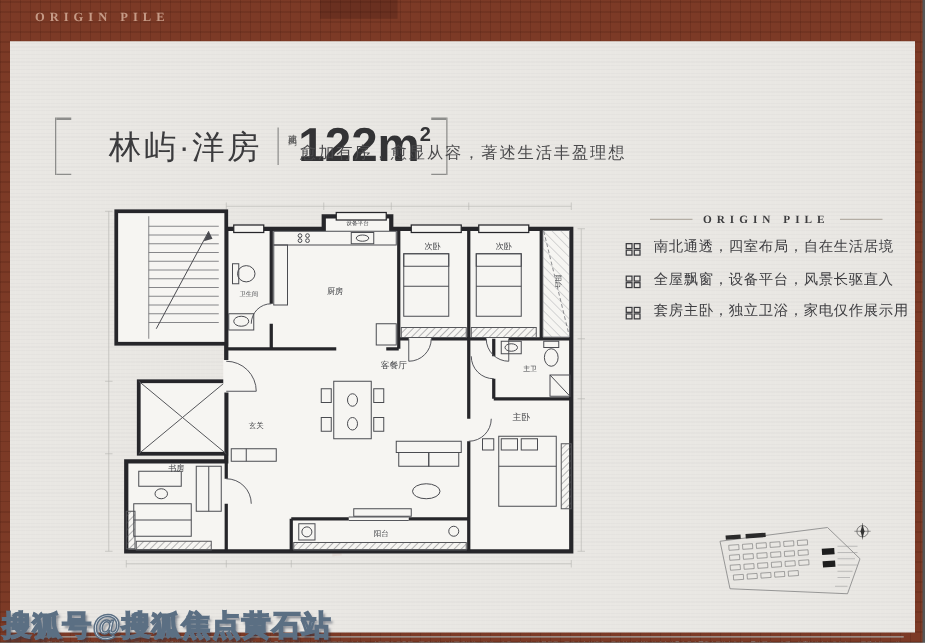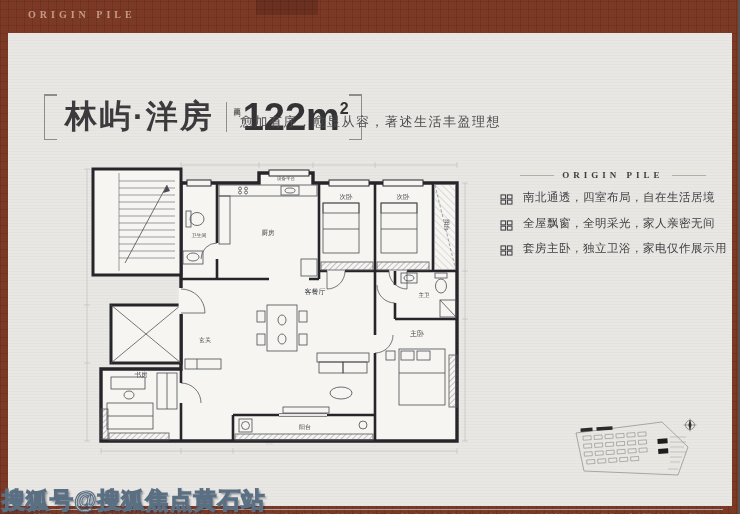--- a/index.html
+++ b/index.html
@@ -19,21 +19,21 @@
       repeating-linear-gradient(0deg, rgba(0,0,0,.018) 0 1px, transparent 1px 3px),
       repeating-linear-gradient(90deg, rgba(255,255,255,.05) 0 1px, transparent 1px 4px);}
   
   .title-row{position:absolute;left:36px;top:60px;display:flex;align-items:center;height:48px;}
   .bracket{width:12px;height:46px;position:relative;}
   .bracket::before,.bracket::after{content:"";position:absolute;width:12px;height:1.5px;background:#8d8d8b;}
   .bracket-l{border-left:1.5px solid #8d8d8b;}
   .bracket-l::before{top:0;left:0;} .bracket-l::after{bottom:0;left:0;}
   .bracket-r{border-right:1.5px solid #8d8d8b;}
   .bracket-r::before{top:0;right:0;} .bracket-r::after{bottom:0;right:0;}
-  .main-title{font-size:32px;color:#3b3b3d;letter-spacing:2px;font-weight:700;padding:0 10px 0 8px;}
+  .main-title{font-size:26px;color:#3b3b3d;letter-spacing:2px;font-weight:400;padding:0 10px 0 8px;margin-left:22px;}
   .title-div{width:1px;height:30px;background:#8f8f8d;margin:0 7px 0 2px;}
   .area-label{writing-mode:vertical-rl;text-orientation:upright;font-size:7px;line-height:1;
     color:#5c5c5c;letter-spacing:1px;height:30px;margin-right:2px;}
   .area-value{font-size:38px;font-weight:700;color:#333335;letter-spacing:0;}
   .area-value sup{font-size:16px;font-weight:700;position:relative;top:-2px;}
   .tagline{position:absolute;left:232px;top:80px;font-size:13px;color:#4a4a4c;letter-spacing:1.5px;font-family:Liberation Mono, monospace;}
   
   .features{position:absolute;left:492px;top:137px;width:226px;}
   .feat-heading{display:flex;align-items:center;justify-content:center;gap:8px;}
   .feat-heading .hline{width:34px;height:1px;background:#b3ada4;}
@@ -292,21 +292,21 @@
         </div>
         <div class="feat-row">
           <svg width="13" height="11" viewBox="0 0 14 12">
               <g fill="none" stroke="#3a3a3e" stroke-width="1.1">
                 <rect x="1" y="1" width="5" height="4.3"></rect>
                 <rect x="8" y="1" width="5" height="4.3"></rect>
                 <rect x="1" y="6.7" width="5" height="4.3"></rect>
                 <rect x="8" y="6.7" width="5" height="4.3"></rect>
               </g>
             </svg>
-          <span class="feat-text">全屋飘窗，全明采光，家人亲密无间</span>
+          <span class="feat-text">全屋飘窗，设备平台，风景长驱直入</span>
         </div>
         <div class="feat-row">
           <svg width="13" height="11" viewBox="0 0 14 12">
               <g fill="none" stroke="#3a3a3e" stroke-width="1.1">
                 <rect x="1" y="1" width="5" height="4.3"></rect>
                 <rect x="8" y="1" width="5" height="4.3"></rect>
                 <rect x="1" y="6.7" width="5" height="4.3"></rect>
                 <rect x="8" y="6.7" width="5" height="4.3"></rect>
               </g>
             </svg>

